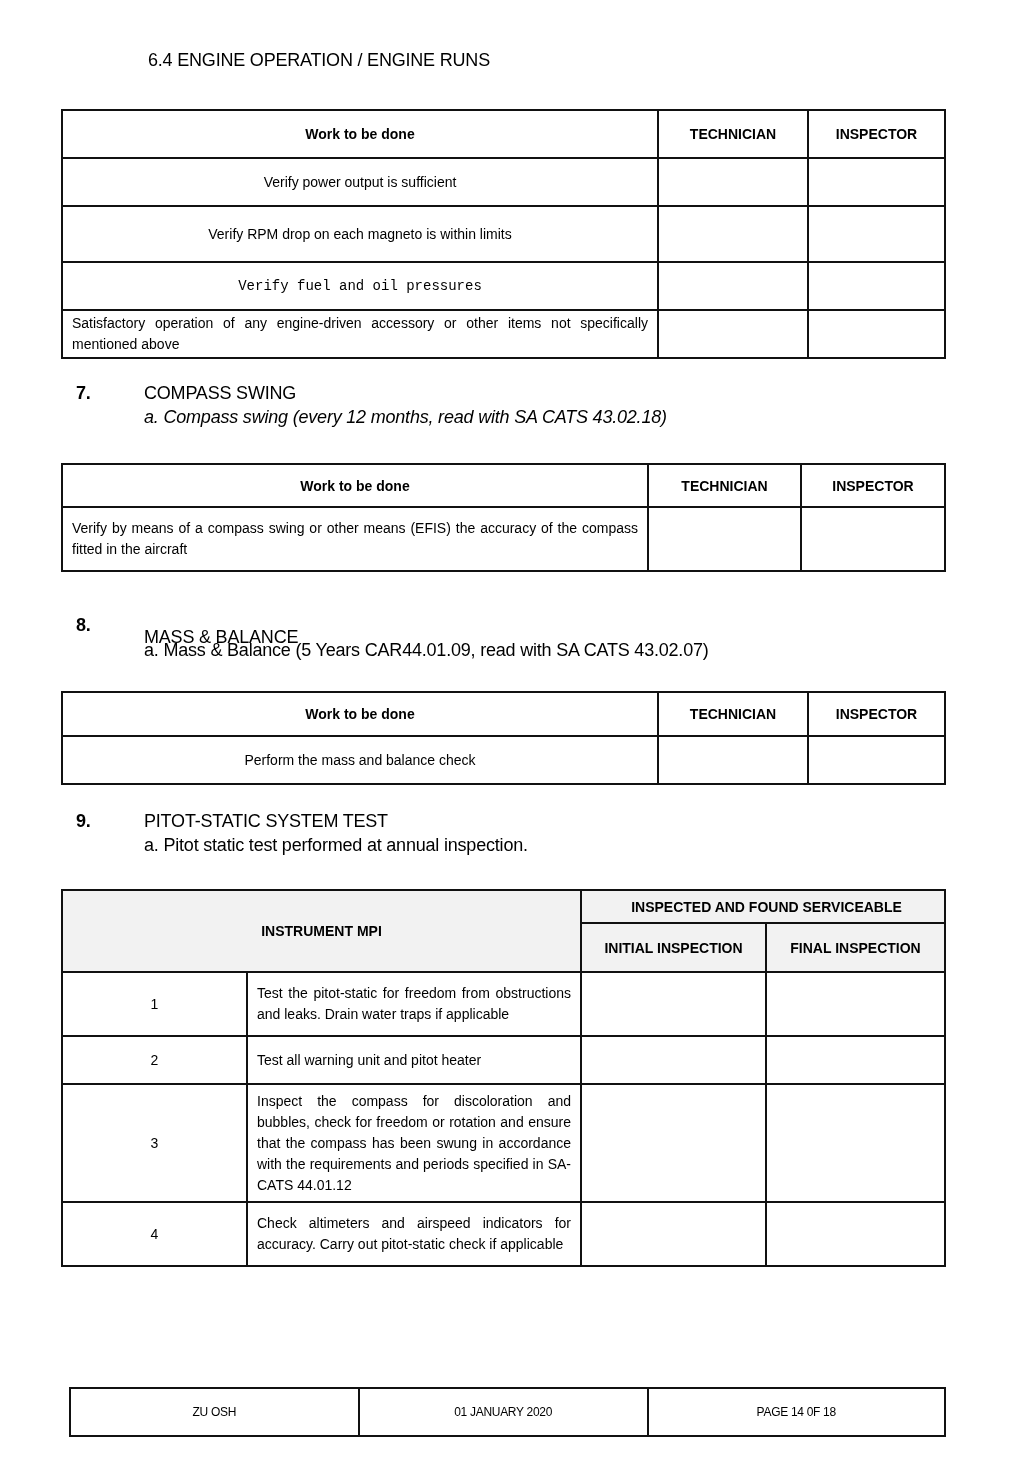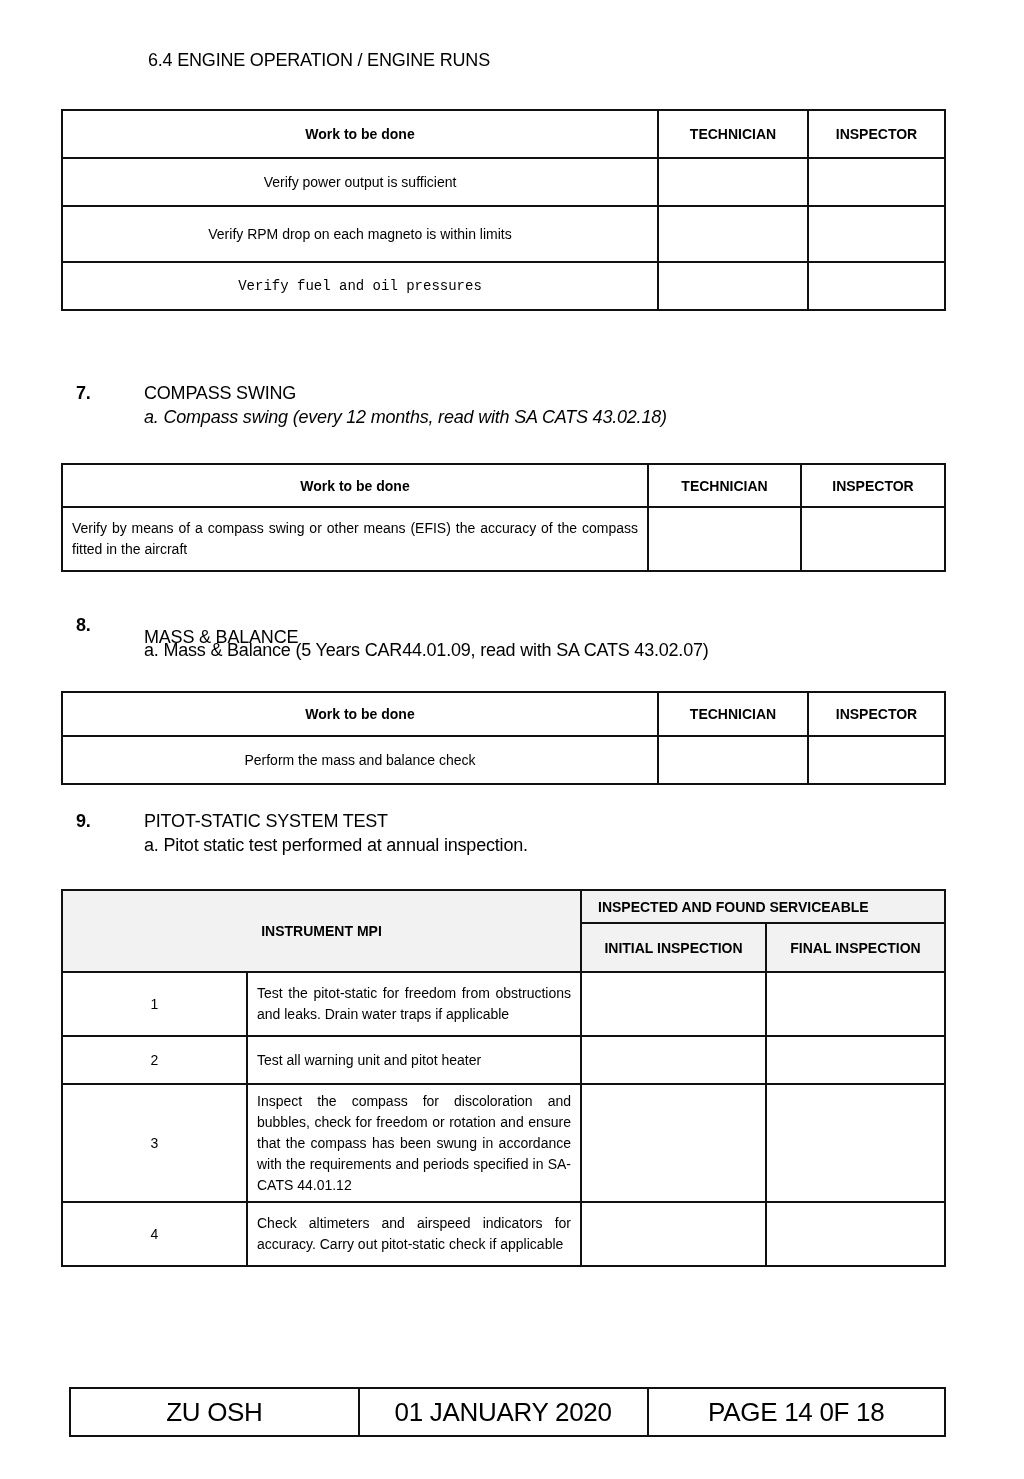--- a/index.html
+++ b/index.html
@@ -5,22 +5,22 @@
   html, body { margin: 0; padding: 0; background: #ffffff; }
   body { width: 1024px; height: 1479px; position: relative; overflow: hidden; color: #000; }
   .abs { position: absolute; }
   .heading { font-family: "Liberation Sans", sans-serif; font-size: 18px; letter-spacing: -0.2px; }
   .num { font-weight: bold; }
   table { border-collapse: collapse; font-family: "Liberation Sans", sans-serif; font-size: 14px; }
   td, th { border: 2px solid #111; padding: 0 9px; text-align: center; vertical-align: middle; font-weight: normal; }
   th { font-weight: bold; }
   .just { text-align: justify; line-height: 21px; }
   .grey { background: #f2f2f2; }
-  .center { text-align: left; padding-left: 16px; }
-  .footer td { font-family: "Liberation Sans", sans-serif; font-size: 26px; text-align: center; border: 2px solid #111; letter-spacing: -0.3px; }
+  .center { text-align: center; padding-left: 16px; }
+  .footer td { font-family: "Liberation Sans", sans-serif; font-size: 12px; text-align: center; border: 2px solid #111; letter-spacing: -0.3px; }
 </style>
 </head>
 <body>
 
 <div class="abs heading" style="left:148px; top:50px;">6.4 ENGINE OPERATION / ENGINE RUNS</div>
 
 <table class="abs" style="left:61px; top:109px; width:885px;">
   <tbody>
       <tr style="height:48px;">
     <th style="width:576px;">Work to be done</th>
@@ -32,20 +32,25 @@
     <td></td>
     <td></td>
   </tr>
   <tr style="height:56px;">
     <td>Verify RPM drop on each magneto is within limits</td>
     <td></td>
     <td></td>
   </tr>
   <tr style="height:48px;font-family:Liberation Mono, monospace;">
     <td>Verify fuel and oil pressures</td>
+    <td></td>
+    <td></td>
+  </tr>
+  <tr style="height:48px;">
+    <td class="just">Satisfactory operation of any engine-driven accessory or other items not specifically mentioned above</td>
     <td></td>
     <td></td>
   </tr>
 </tbody>
   </table>
 
 <div class="abs heading num" style="left:76px; top:383px;">7.</div>
 <div class="abs heading" style="left:144px; top:383px;">COMPASS SWING</div>
 <div class="abs heading" style="left:144px; top:407px;font-style:italic;">a. Compass swing (every 12 months, read with SA CATS 43.02.18)</div>
 

